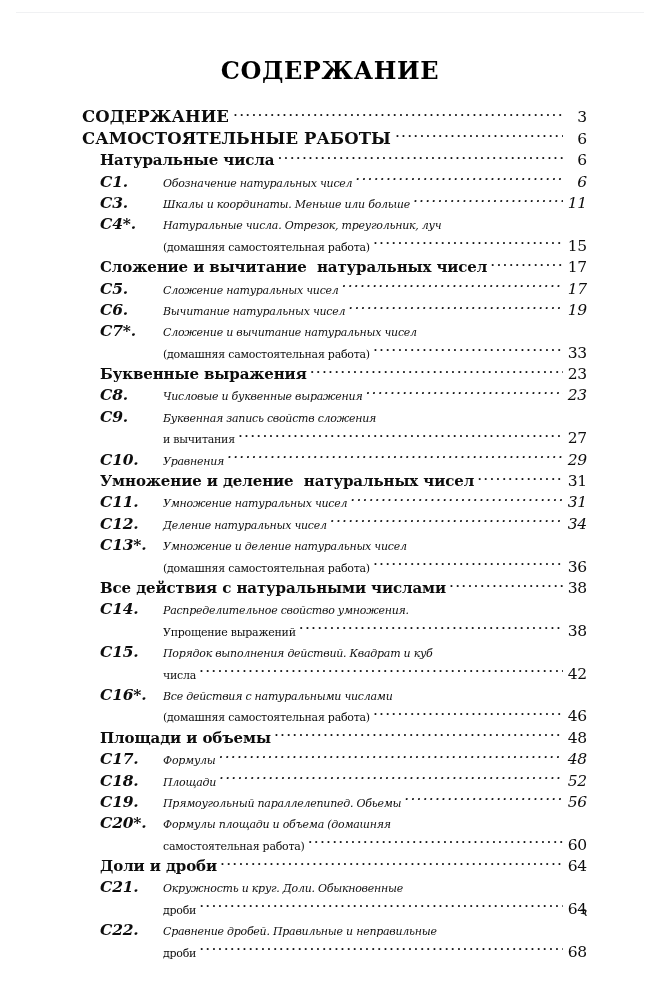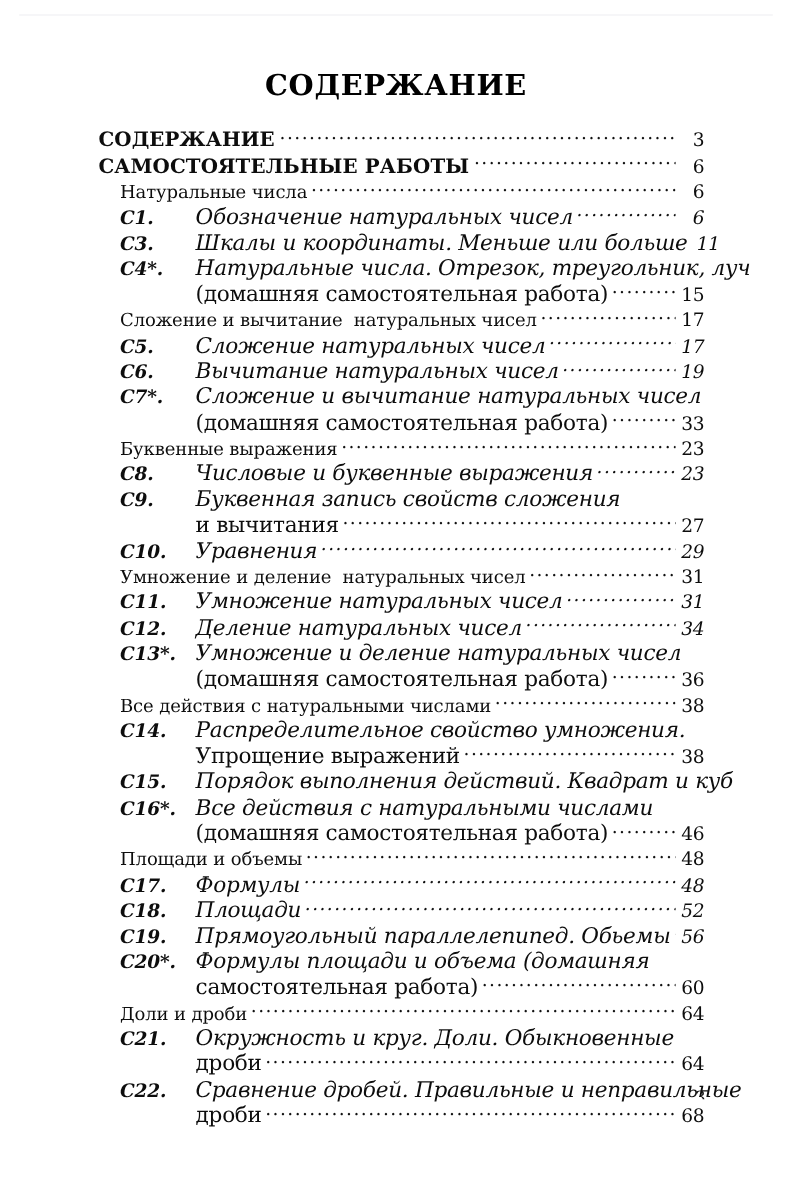--- a/index.html
+++ b/index.html
@@ -72,21 +72,21 @@
     width: 63px;
     font-weight: bold;
     font-family: "DejaVu Serif", "Liberation Serif", serif;
     letter-spacing: -0.2px;
     font-size: 15.5px;
   }
 
   .label {
     flex: 0 0 auto;
     font-family: "DejaVu Serif", "Liberation Serif", serif;
-    font-size: 18px;
+    font-size: 11px;
     letter-spacing: -0.25px;
     white-space: pre;
   }
 
   .leader {
     flex: 1 1 auto;
     overflow: hidden;
     position: relative;
     height: 21.4px;
     margin: 0 2px 0 3px;
@@ -122,21 +122,21 @@
   }
   .row.level-top .pageno { font-weight: normal; }
   .row.level-top .leader { margin-left: 4px; }
 
   
   .row.level-section {
     margin-left: 18px;
     width: calc(100% - 18px);
   }
   .row.level-section .label {
-    font-weight: normal;
+    font-weight: bold;
     font-size: 15px;
     letter-spacing: -0.1px;
   }
 
   
   .row.level-item {
     margin-left: 18px;
     width: calc(100% - 18px);
     font-style: italic;
   }
@@ -315,20 +315,26 @@
         <span class="label">Упрощение выражений</span>
         <span class="leader"></span>
         <span class="pageno">38</span>
       </div>
       <div class="row level-item no-leader">
         <span class="code">С15.</span>
         <span class="label">Порядок выполнения действий. Квадрат и куб</span>
         <span class="leader"></span>
         <span class="pageno"></span>
       </div>
+      <div class="row cont">
+        <span class="code"></span>
+        <span class="label">числа</span>
+        <span class="leader"></span>
+        <span class="pageno">42</span>
+      </div>
       <div class="row level-item no-leader">
         <span class="code">С16*.</span>
         <span class="label">Все действия с натуральными числами</span>
         <span class="leader"></span>
         <span class="pageno"></span>
       </div>
       <div class="row cont">
         <span class="code"></span>
         <span class="label">(домашняя самостоятельная работа)</span>
         <span class="leader"></span>

